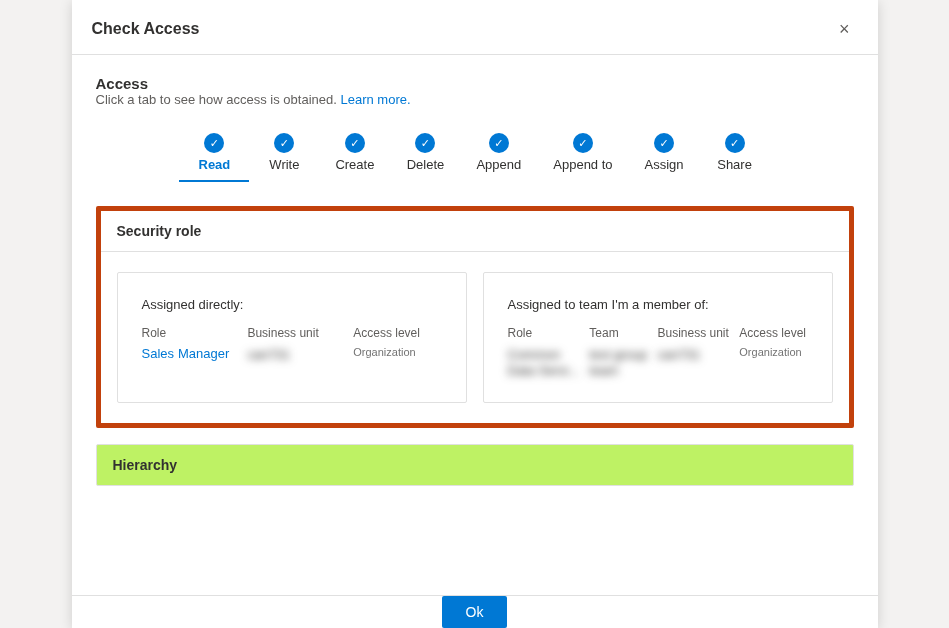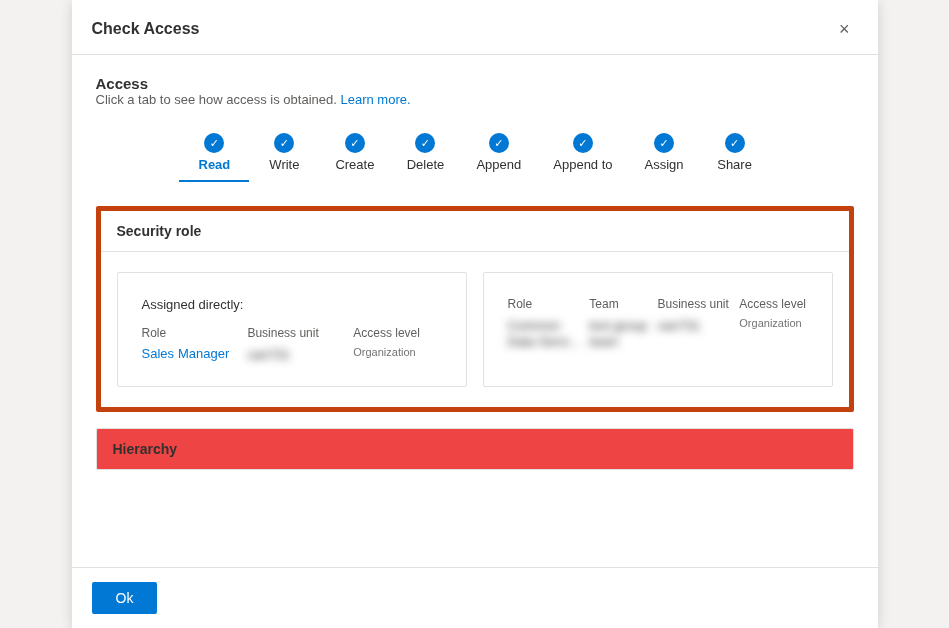--- a/index.html
+++ b/index.html
@@ -157,39 +157,39 @@
       gap: 4px;
     }
     .blurred-text {
       font-size: 13px;
       color: #323130;
       filter: blur(4px);
       user-select: none;
     }
     .dialog-footer {
       display: flex;
-      justify-content: flex-start;
-      padding: 14px 20px;
+      justify-content: center;
+      padding: 0 20px;
       border-top: 1px solid #e0e0e0;
       margin-top: auto;
     }
     .ok-btn {
       background: #0078d4;
       color: #fff;
       border: none;
       padding: 8px 24px;
       font-size: 14px;
       cursor: pointer;
       border-radius: 2px;
       font-family: inherit;
     }
     .hierarchy-section {
       border: 1px solid #e0e0e0;
       border-radius: 2px;
-      background: #ef4444;
+      background: #bef264;
     }
     .hierarchy-header {
       padding: 12px 16px;
       font-size: 14px;
       font-weight: 600;
       color: #323130;
     }
   </style>
 </head>
 <body>
@@ -262,20 +262,21 @@
               </a>
             </div>
             <div class="col-bu">
               <span class="blurred-text">can731</span>
             </div>
             <div class="col-access cell">Organization</div>
           </div>
         </div>
 
         <div class="assigned-panel">
+          <div class="assigned-panel-title">Assigned to team I'm a member of:</div>
           <div class="table-header-row">
             <div class="col-role col-header">Role</div>
             <div class="col-team col-header">Team</div>
             <div class="col-bu col-header">Business unit</div>
             <div class="col-access col-header">Access level</div>
           </div>
           <div class="table-data-row">
             <div class="col-role">
               <span class="blurred-text">Common Data Servi...</span>
             </div>

